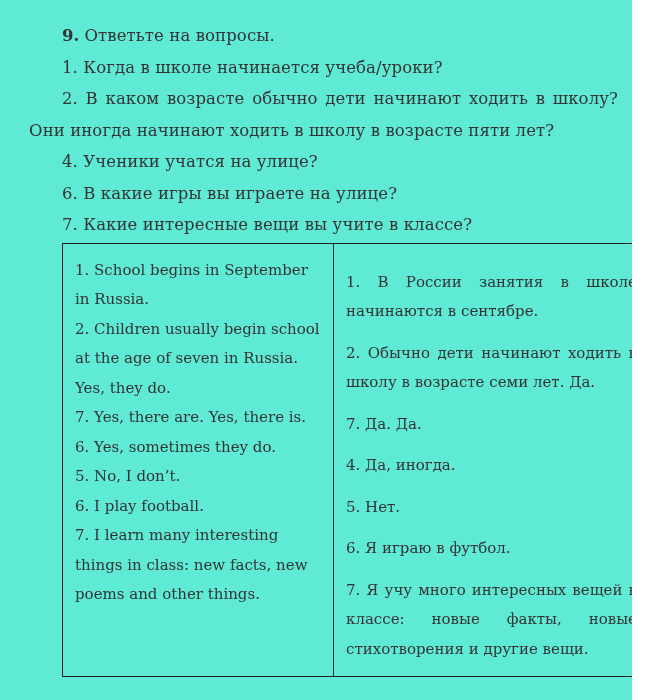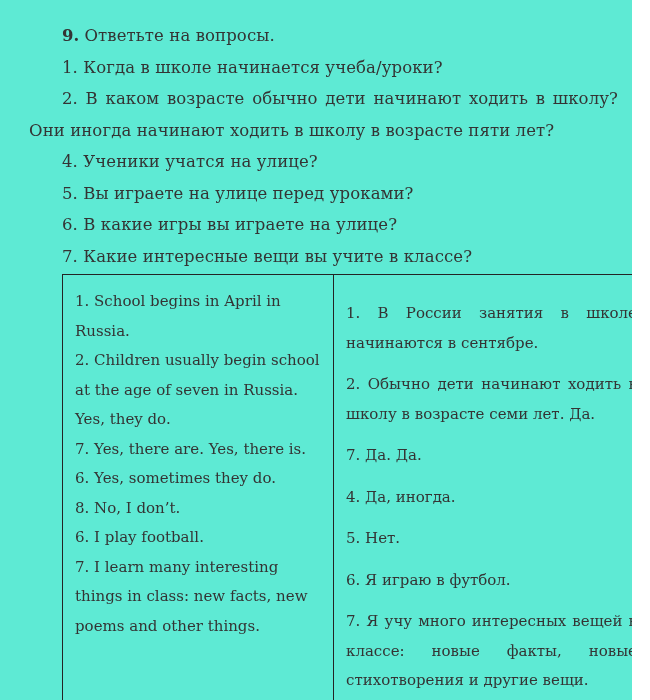--- a/index.html
+++ b/index.html
@@ -68,31 +68,30 @@
 <body>
 
 <div class="page">
   <div class="body-text">
 
     <p class="question exercise-header"><b class="num">9.</b><span>Ответьте на вопросы.</span></p>
 
     <p class="question">1. Когда в школе начинается учеба/уроки?</p>
     <p class="question">2. В каком возрасте обычно дети начинают ходить в школу? Они иногда начинают ходить в школу в возрасте пяти лет?</p>
     <p class="question">4. Ученики учатся на улице?</p>
-    <p class="question">5. Вы играете на улице перед уроками?</p>
     <p class="question">6. В какие игры вы играете на улице?</p>
     <p class="question">7. Какие интересные вещи вы учите в классе?</p>
 
     <div class="answers-table">
       <div class="cell cell-en" lang="en">
-        <p>1. School begins in April in Russia.</p>
+        <p>1. School begins in September in Russia.</p>
         <p>2. Children usually begin school at the age of seven in Russia. Yes, they do.</p>
         <p>7. Yes, there are. Yes, there is.</p>
         <p>6. Yes, sometimes they do.</p>
-        <p>8. No, I don’t.</p>
+        <p>5. No, I don’t.</p>
         <p>6. I play football.</p>
         <p>7. I learn many interesting things in class: new facts, new poems and other things.</p>
       </div>
       <div class="cell cell-ru" lang="ru">
         <p>1. В России занятия в школе начинаются в сентябре.</p>
         <p>2. Обычно дети начинают ходить в школу в возрасте семи лет. Да.</p>
         <p>7. Да. Да.</p>
         <p>4. Да, иногда.</p>
         <p>5. Нет.</p>
         <p>6. Я играю в футбол.</p>

